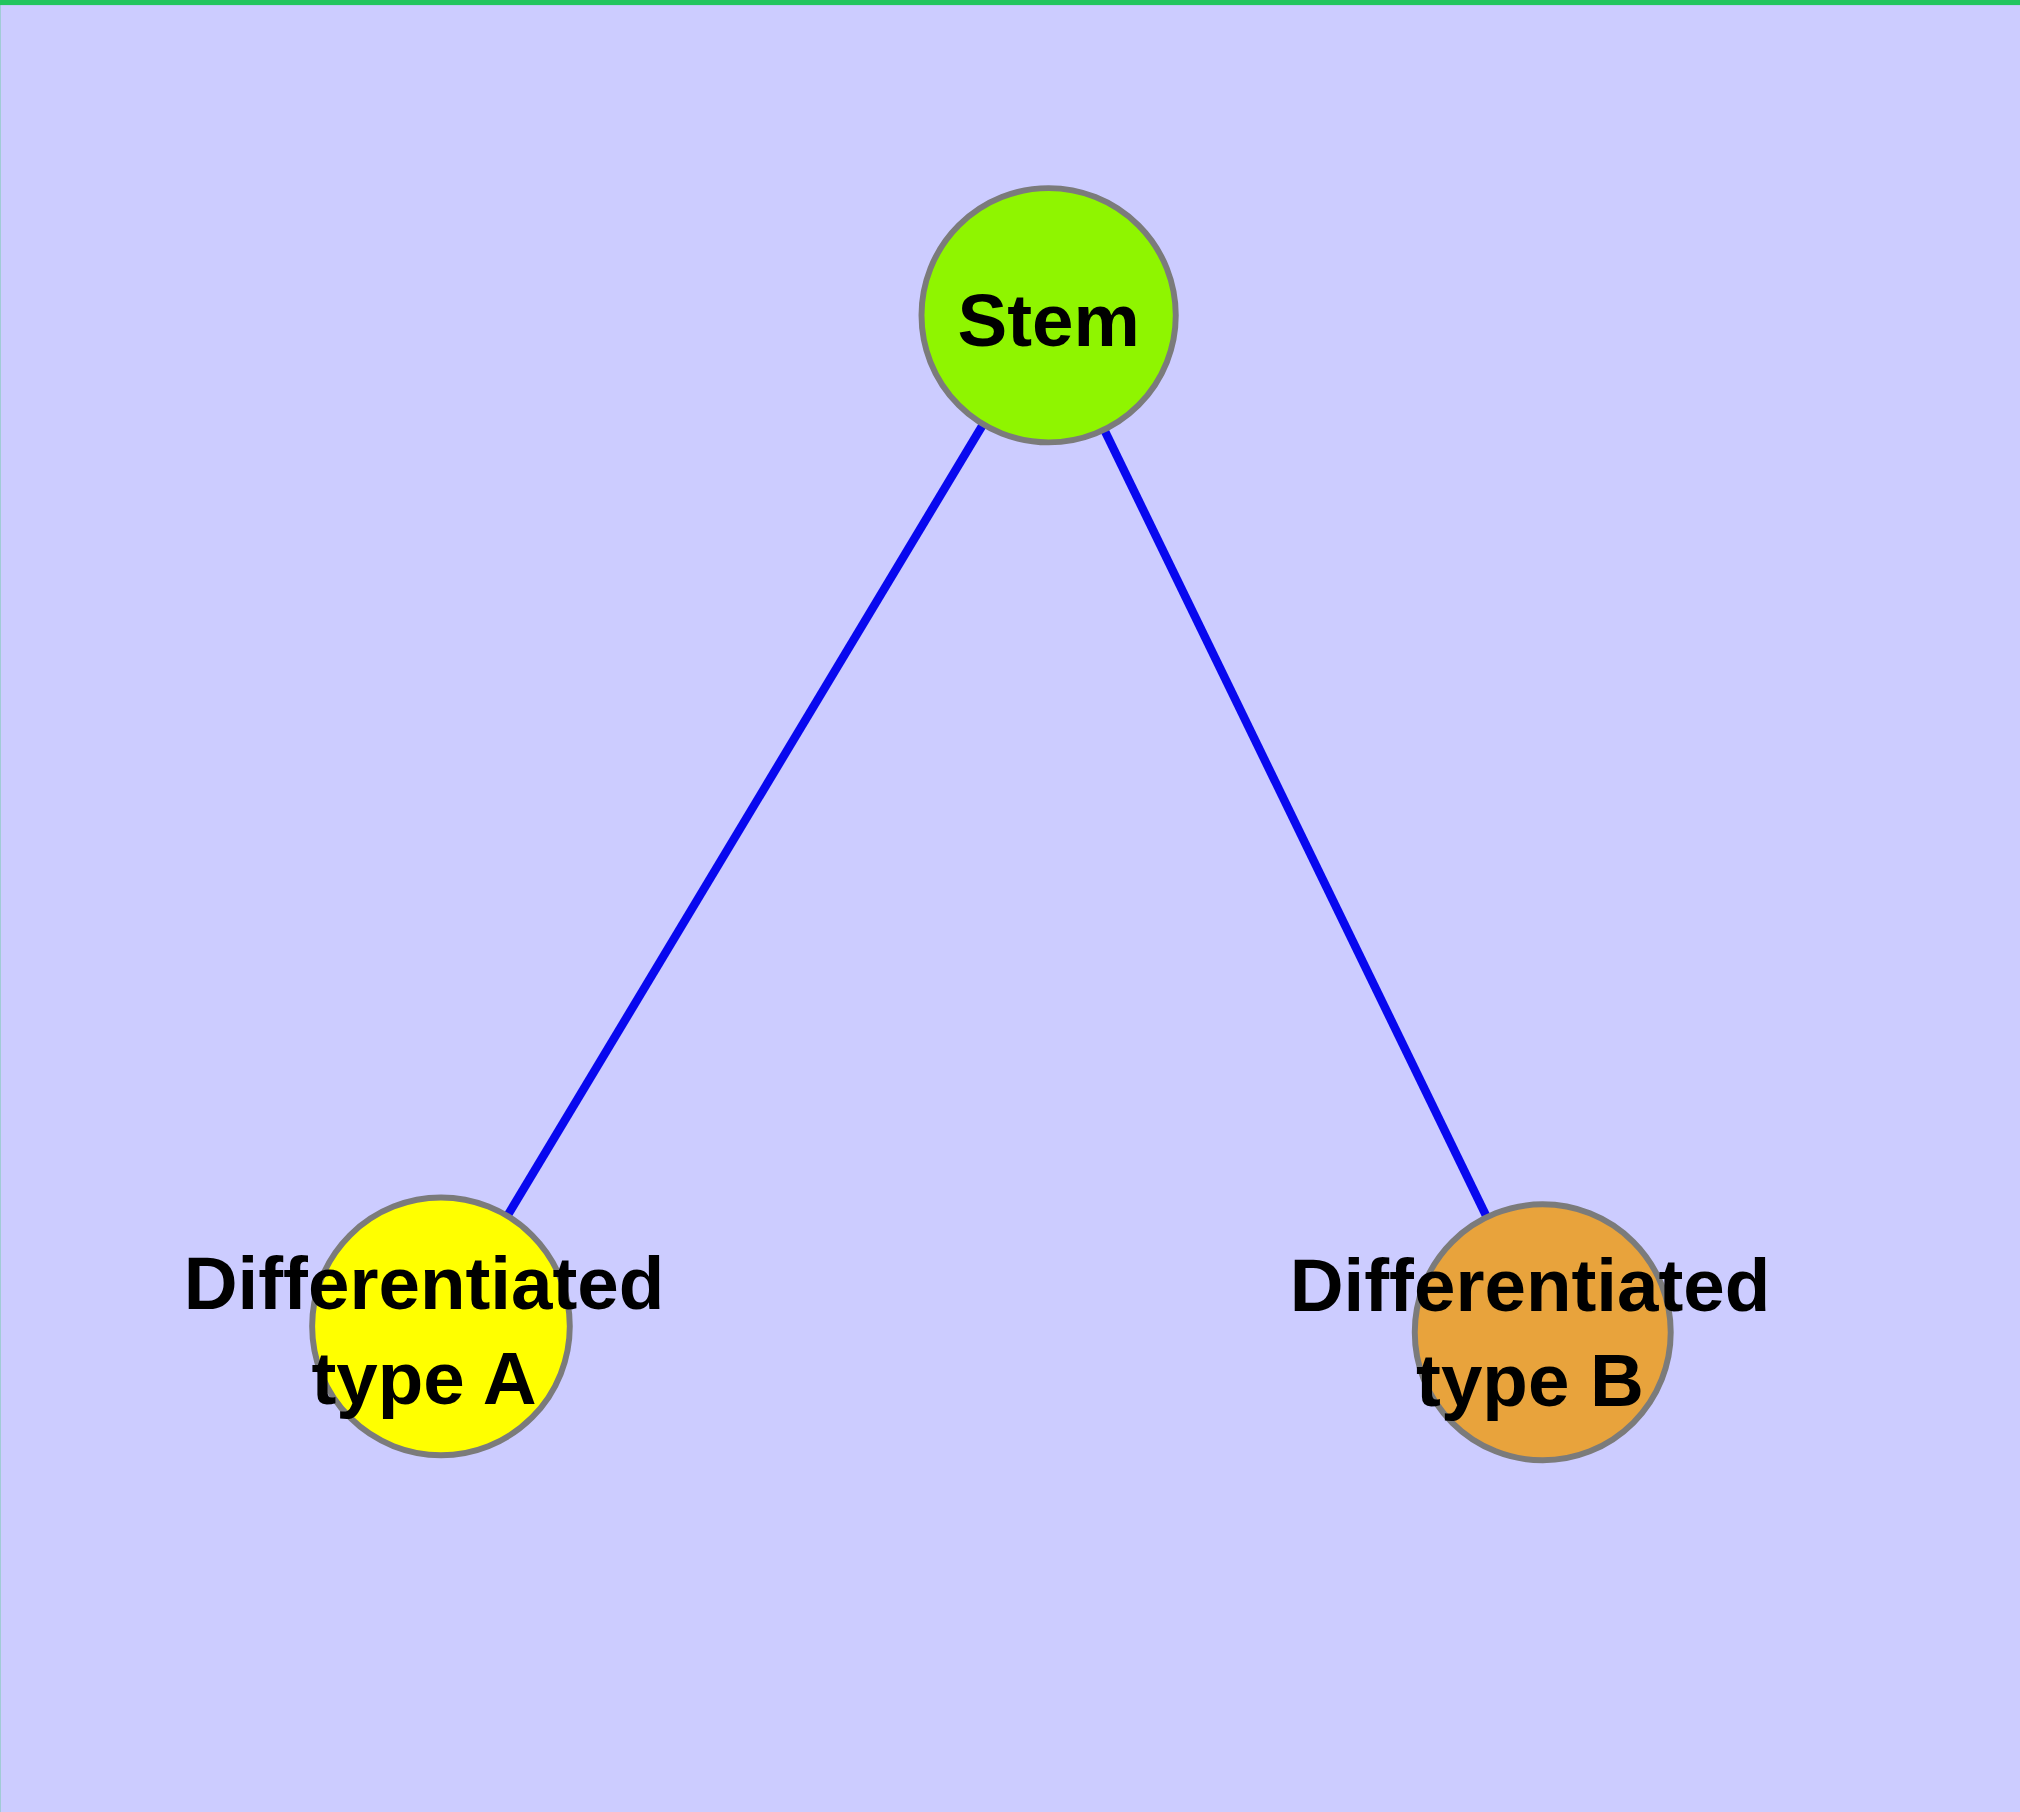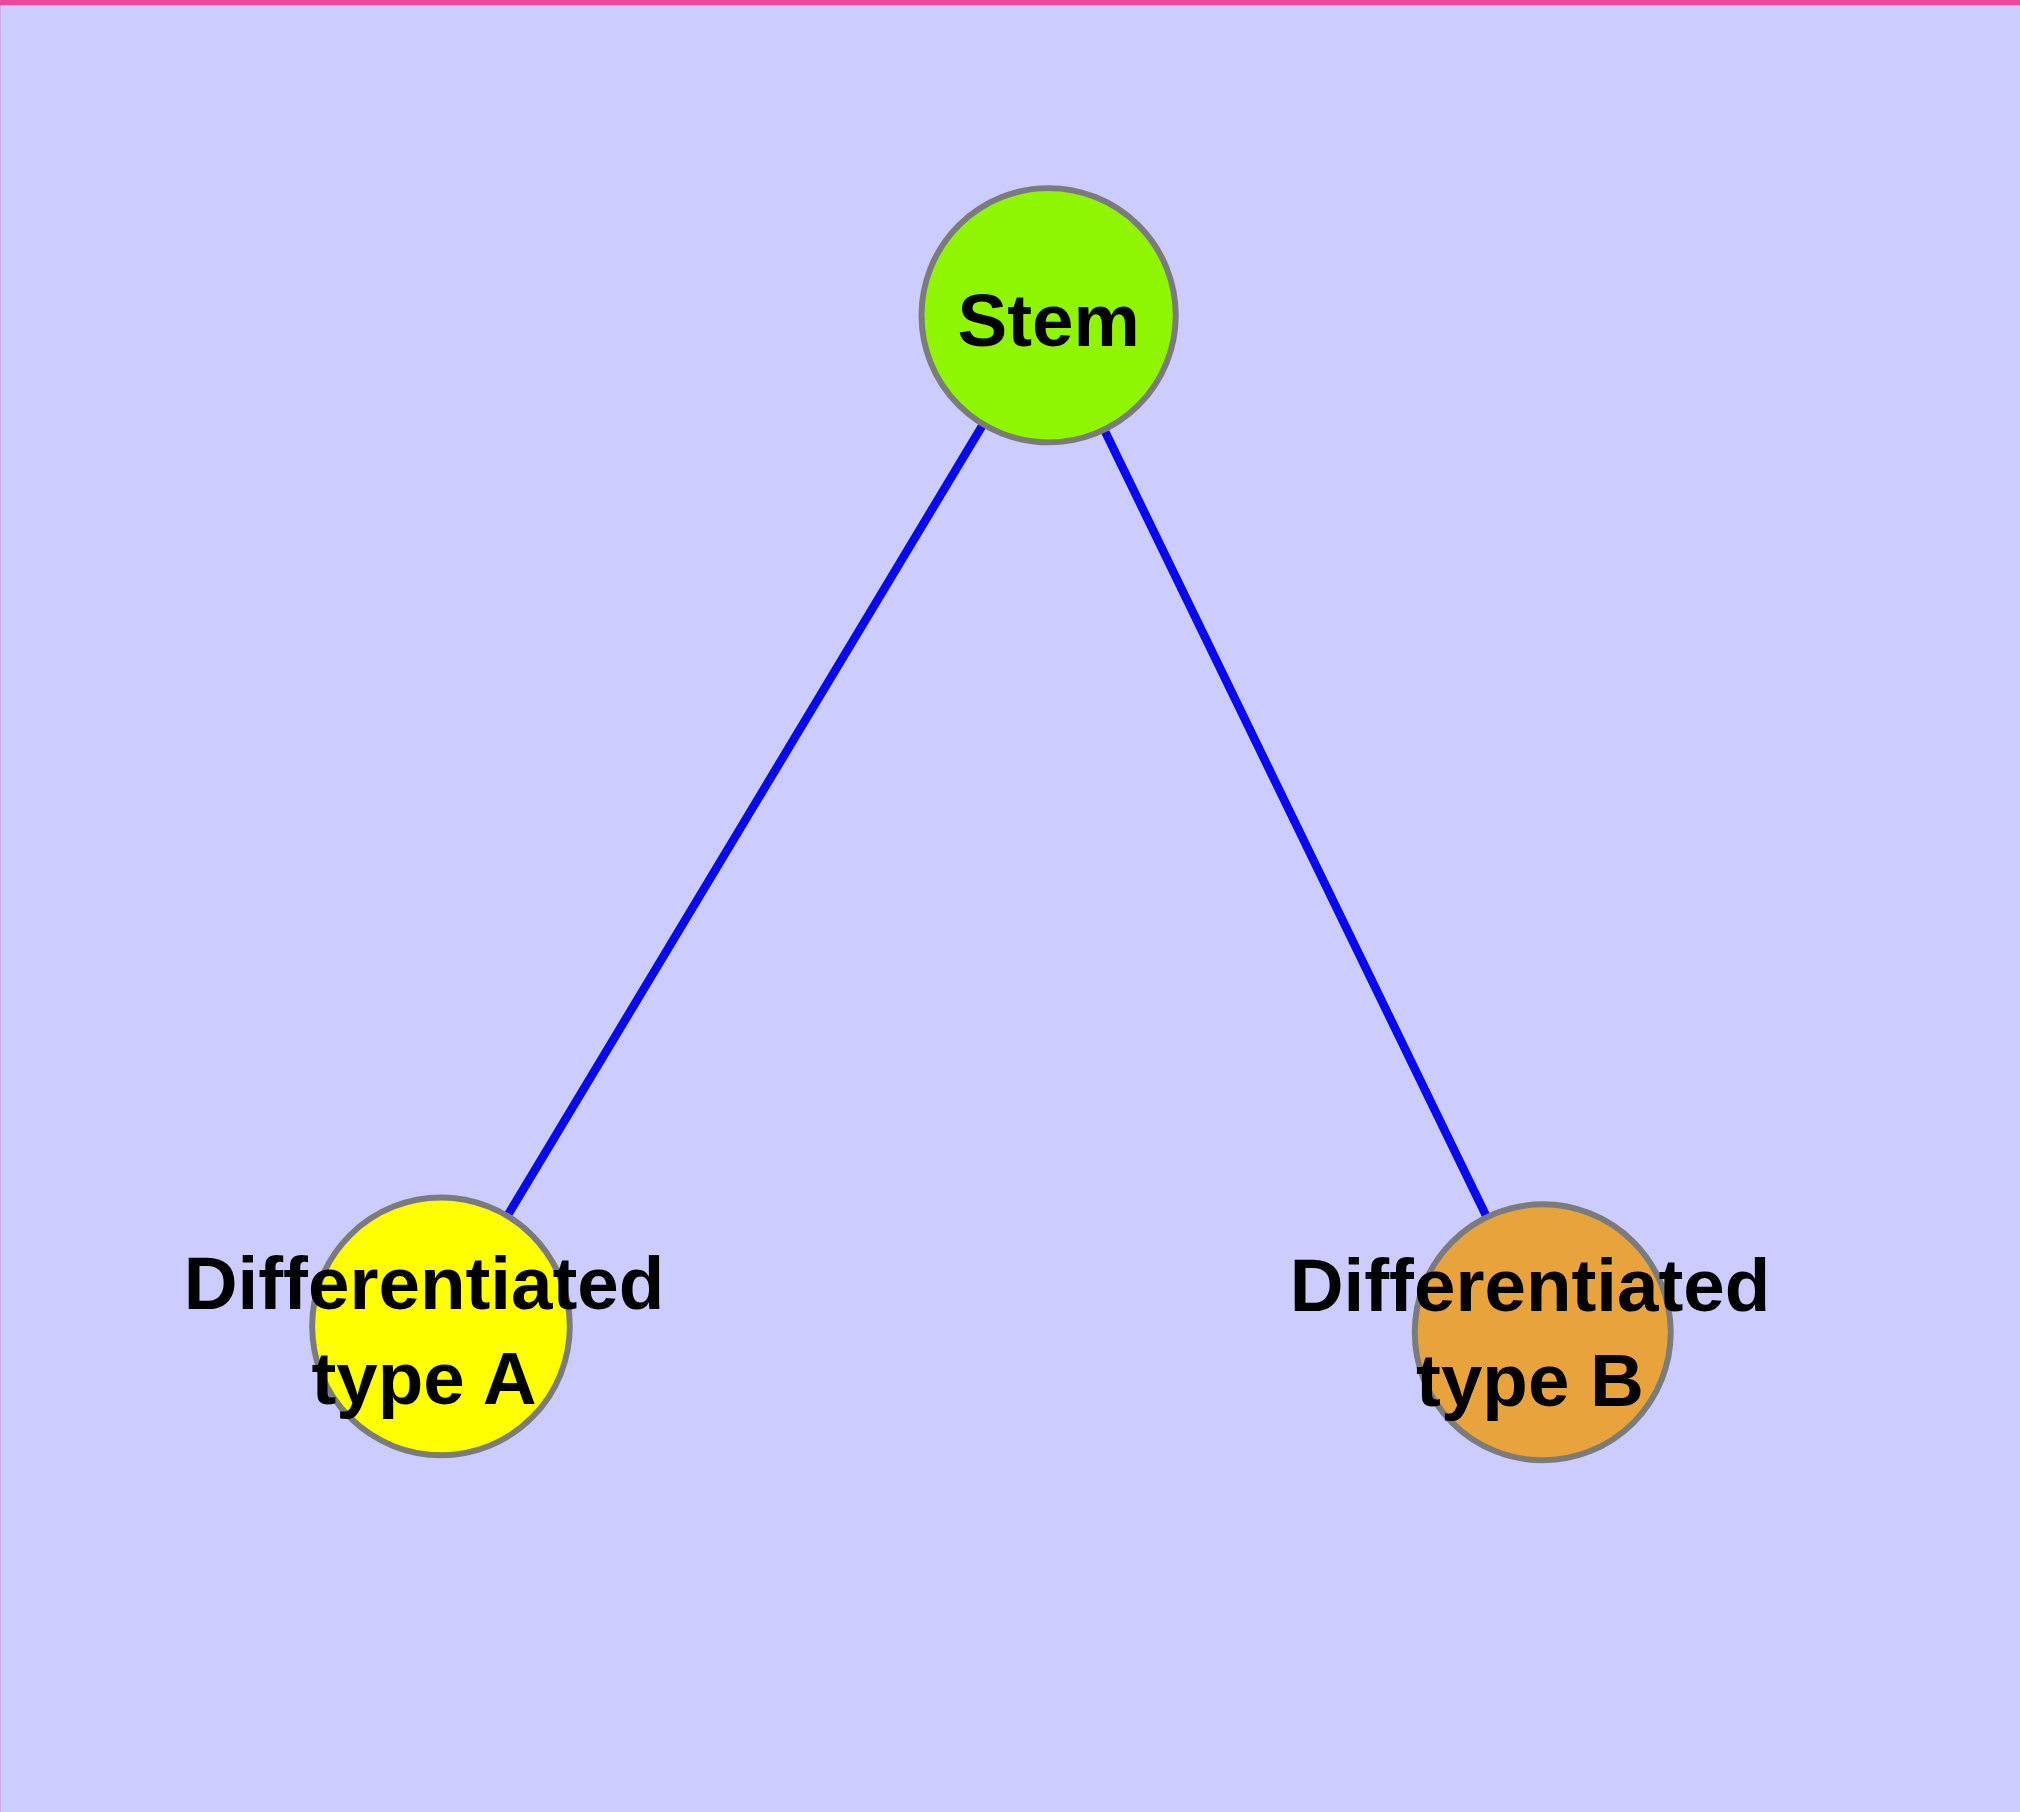--- a/index.html
+++ b/index.html
@@ -5,21 +5,21 @@
   html, body {
     margin: 0;
     padding: 0;
     background: #ffffff;
   }
   .stage {
     position: relative;
     width: 2021px;
     height: 1812px;
     overflow: hidden;
-    background: #ec4899;
+    background: #22c55e;
   }
   svg.graph {
     position: absolute;
     left: 0;
     top: 0;
     display: block;
   }
   .node-label, .stem-label {
     font-family: "Liberation Sans", "DejaVu Sans", sans-serif;
     font-weight: bold;

